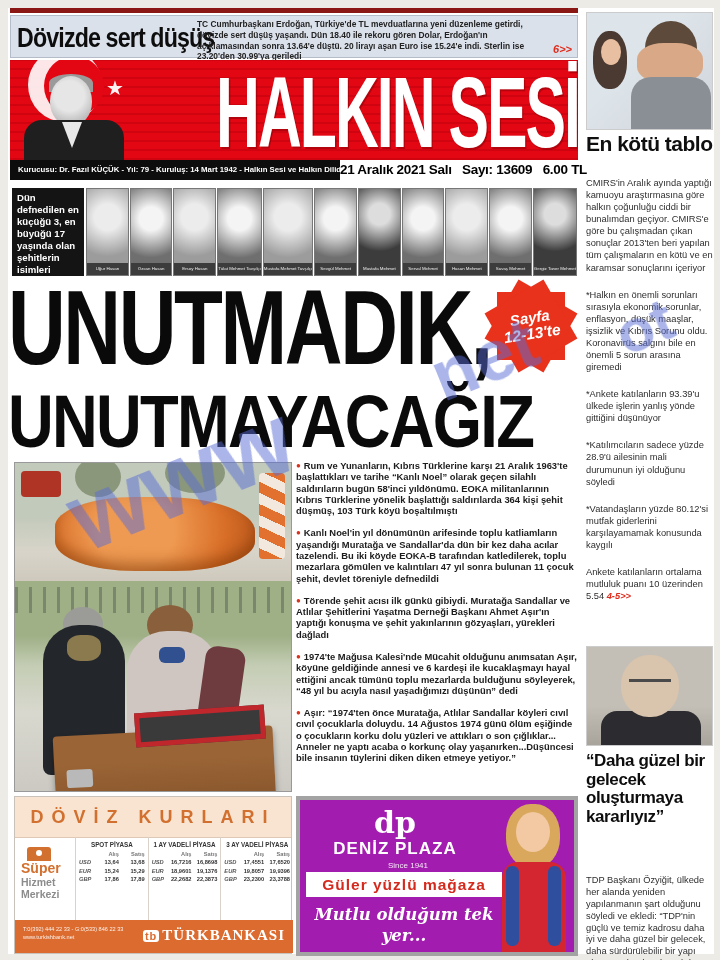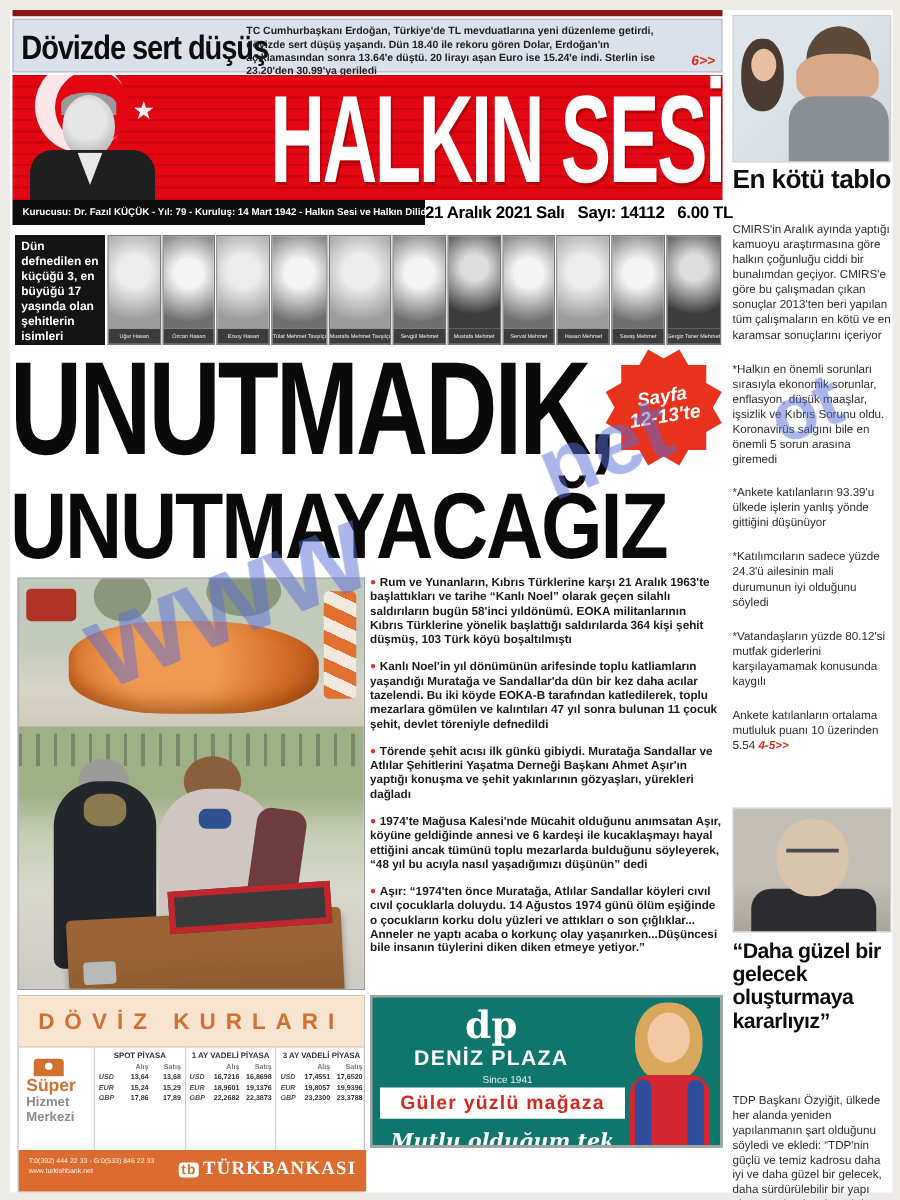--- a/index.html
+++ b/index.html
@@ -80,21 +80,21 @@
   .csec-title{font-size:6.3px;font-weight:900;color:#333;text-align:center;white-space:nowrap;}
   .crow{display:flex;font-size:5.7px;color:#333;margin-top:2.5px;}
   .crow .ccur{width:14px;font-style:italic;font-weight:900;color:#555;}
   .crow span:nth-child(2),.crow span:nth-child(3){flex:1;text-align:right;font-weight:bold;}
   .chead{color:#777;font-weight:bold;}
   #cur-foot{position:absolute;left:0;bottom:0;width:278px;height:33px;background:#dc6b2f;color:#fff;}
   #cur-phone{position:absolute;left:8px;top:5px;font-size:5.6px;line-height:1.5;opacity:.9;}
   #cur-bank{position:absolute;right:8px;top:7px;font-family:"Liberation Serif",serif;font-weight:bold;font-size:15px;letter-spacing:1px;}
   #cur-bank .tb{display:inline-block;background:#fff;color:#dc6b2f;font-family:"Liberation Sans",sans-serif;font-size:11px;font-weight:900;border-radius:3px;padding:0 2px;margin-right:3px;}
   
-  #deniz{left:296px;top:796px;width:282px;height:122px;background:#0f766e;border:2px solid #a3a3a3;box-sizing:border-box;overflow:hidden;}
+  #deniz{left:296px;top:796px;width:282px;height:160px;background:#a21caf;border:4px solid #a3a3a3;box-sizing:border-box;overflow:hidden;}
   #dp-logo{position:absolute;left:0;top:8px;width:190px;text-align:center;color:#fff;}
   #dp-glyph{font-family:"DejaVu Serif",serif;font-size:30px;font-weight:bold;line-height:1;}
   #dp-name{font-size:17px;font-weight:900;letter-spacing:1px;margin-top:1px;}
   #dp-since{font-size:8px;font-weight:normal;margin-top:2px;opacity:.9;padding-left:26px;}
   #dp-band{position:absolute;left:6px;top:72px;width:196px;height:25px;background:#fff;text-align:center;}
   #dp-band span{color:#d42a1e;font-size:15.5px;font-weight:900;line-height:25px;letter-spacing:1px;}
   #dp-script{position:absolute;left:14px;top:104px;width:180px;text-align:center;color:#fff;font-family:"DejaVu Serif",serif;font-style:italic;font-weight:bold;font-size:16.5px;line-height:1.3;}
   #dp-girl{position:absolute;right:0;top:0;width:82px;height:154px;}
   .girl-hair{position:absolute;left:14px;top:4px;width:54px;height:64px;border-radius:46%;background:#d9a85c;}
   .girl-face{position:absolute;left:24px;top:12px;width:34px;height:40px;border-radius:50%;background:#f2c9a2;}
@@ -146,21 +146,21 @@
       <div class="hair"></div>
       <div class="head"></div>
       <div class="body"></div>
       <div class="shirt"></div>
     </div>
     <div id="masthead-title">HALKIN SESİ</div>
   </div>
   <div class="abs" id="founder-strip">Kurucusu: Dr. Fazıl KÜÇÜK - Yıl: 79 - Kuruluş: 14 Mart 1942 - Halkın Sesi ve Halkın Dilidir...</div>
   <div class="abs" id="date-strip">
     <span>21 Aralık 2021 Salı</span>&nbsp;&nbsp;
-    <span>Sayı: 14112</span>&nbsp;&nbsp;
+    <span>Sayı: 13609</span>&nbsp;&nbsp;
     <span>6.00 TL</span>
   </div>
 
   <div class="abs" id="kicker">Dün defnedilen en küçüğü 3, en büyüğü 17 yaşında olan şehitlerin isimleri şöyle:</div>
   <div class="abs" id="victims">
     <div class="vcell">
         <div class="ph"></div>
         <div class="nm">Uğur Hasan</div>
       </div>
     <div class="vcell">
@@ -359,21 +359,21 @@
     <div class="sbw-face"></div>
     <div class="sbm-head"></div>
     <div class="sbm-hands"></div>
     <div class="sbm-body"></div>
   </div>
   <div class="abs" id="sb-title">En kötü tablo</div>
   <div class="abs" id="sb-text">
     <p>CMIRS'in Aralık ayında yaptığı kamuoyu araştırmasına göre halkın çoğunluğu ciddi bir bunalımdan geçiyor. CMIRS'e göre bu çalışmadan çıkan sonuçlar 2013'ten beri yapılan tüm çalışmaların en kötü ve en karamsar sonuçlarını içeriyor</p>
     <p>*Halkın en önemli sorunları sırasıyla ekonomik sorunlar, enflasyon, düşük maaşlar, işsizlik ve Kıbrıs Sorunu oldu. Koronavirüs salgını bile en önemli 5 sorun arasına giremedi</p>
     <p>*Ankete katılanların 93.39'u ülkede işlerin yanlış yönde gittiğini düşünüyor</p>
-    <p>*Katılımcıların sadece yüzde 24.3'ü ailesinin mali durumunun iyi olduğunu söyledi</p>
+    <p>*Katılımcıların sadece yüzde 28.9'ü ailesinin mali durumunun iyi olduğunu söyledi</p>
     <p>*Vatandaşların yüzde 80.12'si mutfak giderlerini karşılayamamak konusunda kaygılı</p>
     <p><span>Ankete katılanların ortalama mutluluk puanı 10 üzerinden 5.54</span> <span class="ref">4-5&gt;&gt;</span></p>
   </div>
 
   <div class="abs" id="sb-photo2">
     <div class="tdp-suit"></div>
     <div class="tdp-head"></div>
     <div class="tdp-glasses"></div>
   </div>
   <div class="abs" id="tdp-title">“Daha güzel bir gelecek oluşturmaya kararlıyız”</div>

